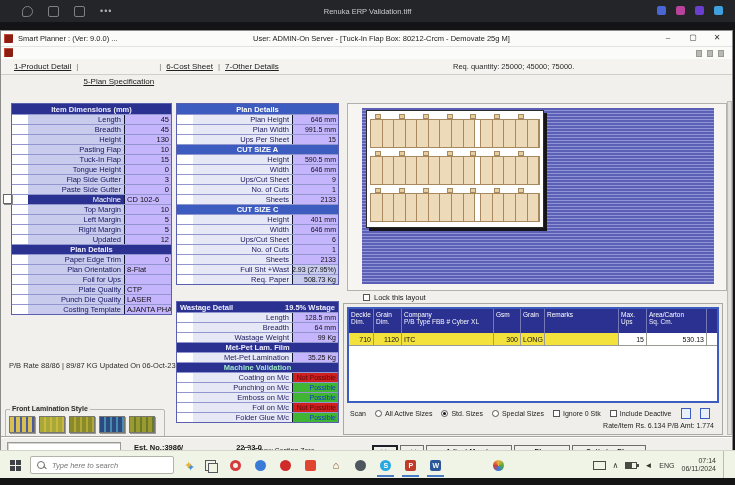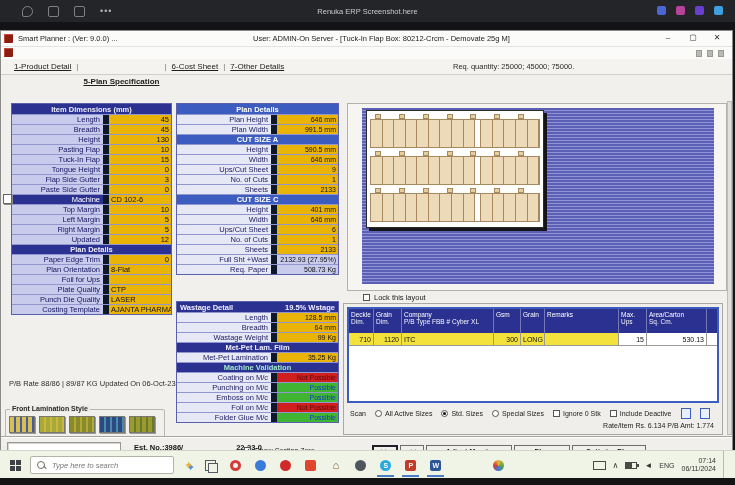--- a/index.html
+++ b/index.html
@@ -24,51 +24,51 @@
   .wctl{position:absolute;top:0;width:24px;height:14px;text-align:center;font-size:8px;color:#333;line-height:14px;}
   #menurow{position:relative;height:12px;background:#fbfbfa;}
   #app-ico2{position:absolute;left:3px;top:1px;width:9px;height:9px;background:#8c1d12;border-radius:1px;box-shadow:inset 1px 1px 0 #c4473a;}
   #mr-right{position:absolute;right:8px;top:3px;display:flex;gap:5px;}
   .mr-dot{width:4px;height:5px;background:#b9b9b4;border:1px solid #9a9a95;}
 
   
   #tabrow{position:relative;height:15px;background:#f4f3f0;border-bottom:1px solid #cfcec9;display:flex;align-items:center;padding-left:8px;font-size:8px;color:#202020;}
   #tabs{display:flex;align-items:center;gap:0;}
   .tab{padding:0 5px;cursor:default;white-space:nowrap;text-decoration:underline;}
-  .tab.active{font-weight:bold;margin-top:29px;}
+  .tab.active{font-weight:normal;margin-top:29px;}
   .tabsep{color:#777;}
   #reqqty{position:absolute;left:452px;top:3px;font-size:7.5px;color:#2a2a2a;}
 
   
   .tbl{position:absolute;border:1px solid #5a5fae;background:#fff;box-sizing:border-box;}
   .trow{display:flex;height:10px;align-items:center;font-size:7.5px;border-top:1px solid #9296cf;white-space:nowrap;overflow:hidden;box-sizing:border-box;}
   .trow:first-child{border-top:none;}
-  .trow .lbl{box-sizing:border-box;height:100%;padding:0 3px 0 1px;display:flex;align-items:center;justify-content:flex-end;background:#c9cbec;color:#14145e;border-right:6px solid #0f172a;overflow:hidden;}
-  .trow .val{flex:1;height:100%;display:flex;align-items:center;justify-content:flex-end;padding:0 2px;background:#eab308;color:#101010;overflow:hidden;}
+  .trow .lbl{box-sizing:border-box;height:100%;padding:0 3px 0 1px;display:flex;align-items:center;justify-content:flex-end;background:#c9cbec;color:#14145e;border-right:1px solid #0f172a;overflow:hidden;margin-left:16px;}
+  .trow .val{flex:1;height:100%;display:flex;align-items:center;justify-content:flex-end;padding:0 2px;background:#c4b5fd;color:#101010;overflow:hidden;}
   .trow .val.left{justify-content:flex-start;}
   .trow.h1,.trow.h2{justify-content:center;font-weight:bold;color:#eef;}
   .trow.h1{background:#2b3191;}
   .trow.h2{background:#3c5cc0;color:#fff;}
   .trow .hlbl{padding:8px 3px;}
   .trow .hlbl.left{flex:1;text-align:left;}
   .trow .hval{padding:0 3px;}
   .trow.h1.accent{color:#9fe9c9;}
   .trow.lblNavy .lbl{background:#2b3191;color:#fff;}
   .trow.hl .lbl,.trow.hl .val{background:#c9cbec;}
   .trow.ok .val{background:#3fb533;color:#1436c8;}
   .trow.no .val{background:#cf1f1f;color:#560b0b;}
   #item-table{left:10px;top:72px;width:161px;}
   #item-table .lbl{width:97px;}
   #plan-table{left:175px;top:72px;width:163px;}
   #valid-table{left:175px;top:270px;width:163px;}
   #plan-table .lbl,#valid-table .lbl{width:100px;background:#e7e8f6;color:#1b1b5e;}
   #plan-table .val,#valid-table .val{font-size:7px;}
   #machine-marker{position:absolute;left:2px;top:163px;width:7px;height:8px;background:#fff;border:1px solid #666;box-shadow:1px 1px 0 #8a8a8a;}
 
-  #pb-rate{position:absolute;left:8px;top:348px;font-size:7.5px;color:#2e2e2e;}
+  #pb-rate{position:absolute;left:8px;top:330px;font-size:7.5px;color:#2e2e2e;}
 
   
   #front-lam{position:absolute;left:4px;top:378px;width:158px;height:30px;border:1px solid #b8b8b0;border-radius:2px;}
   #front-lam .fl-label{position:absolute;left:4px;top:-5px;background:#ecebe7;font-size:7px;font-weight:bold;color:#2a2a2a;padding:0 2px;}
   #fl-thumbs{position:absolute;left:3px;top:6px;display:flex;gap:4px;}
   .fl-thumb{width:24px;height:15px;border:1px solid #77776f;box-shadow:1px 1px 0 #999;}
 
   
   #preview{position:absolute;left:346px;top:72px;width:380px;height:188px;background:#f6f5f1;border:1px solid #b2b2ac;box-sizing:border-box;}
   #purple{position:absolute;left:14px;top:4px;width:352px;height:176px;background:repeating-linear-gradient(180deg,#5b5fb6 0 2px,#9093d4 2px 3px);}
@@ -139,21 +139,21 @@
 </head>
 <body>
 
 <div id="screen">
 
   <div id="topbar">
     <span class="tb-ic first"></span>
     <span class="tb-ic"></span>
     <span class="tb-ic"></span>
     <span class="tb-dots">•••</span>
-    <span id="tb-title">Renuka ERP Screenshot.here</span>
+    <span id="tb-title">Renuka ERP Validation.tiff</span>
     <span id="tb-right">
       <span class="tb-app" style="background:#4a66d4"></span>
       <span class="tb-app" style="background:#b8439a"></span>
       <span class="tb-app" style="background:#6a3fd0"></span>
       <span class="tb-app" style="background:#3fa0e0"></span>
     </span>
   </div>
 
   <div id="appwin">
     <div id="titlebar">
@@ -277,20 +277,24 @@
           <span class="hlbl">Plan Details</span>
         </div>
         <div class="trow">
           <span class="lbl">Plan Height</span>
           <span class="val">646 mm</span>
         </div>
         <div class="trow">
           <span class="lbl">Plan Width</span>
           <span class="val">991.5 mm</span>
         </div>
+        <div class="trow">
+          <span class="lbl">Ups Per Sheet</span>
+          <span class="val">15</span>
+        </div>
         <div class="trow h2">
           <span class="hlbl">CUT SIZE A</span>
         </div>
         <div class="trow">
           <span class="lbl">Height</span>
           <span class="val">590.5 mm</span>
         </div>
         <div class="trow">
           <span class="lbl">Width</span>
           <span class="val">646 mm</span>

